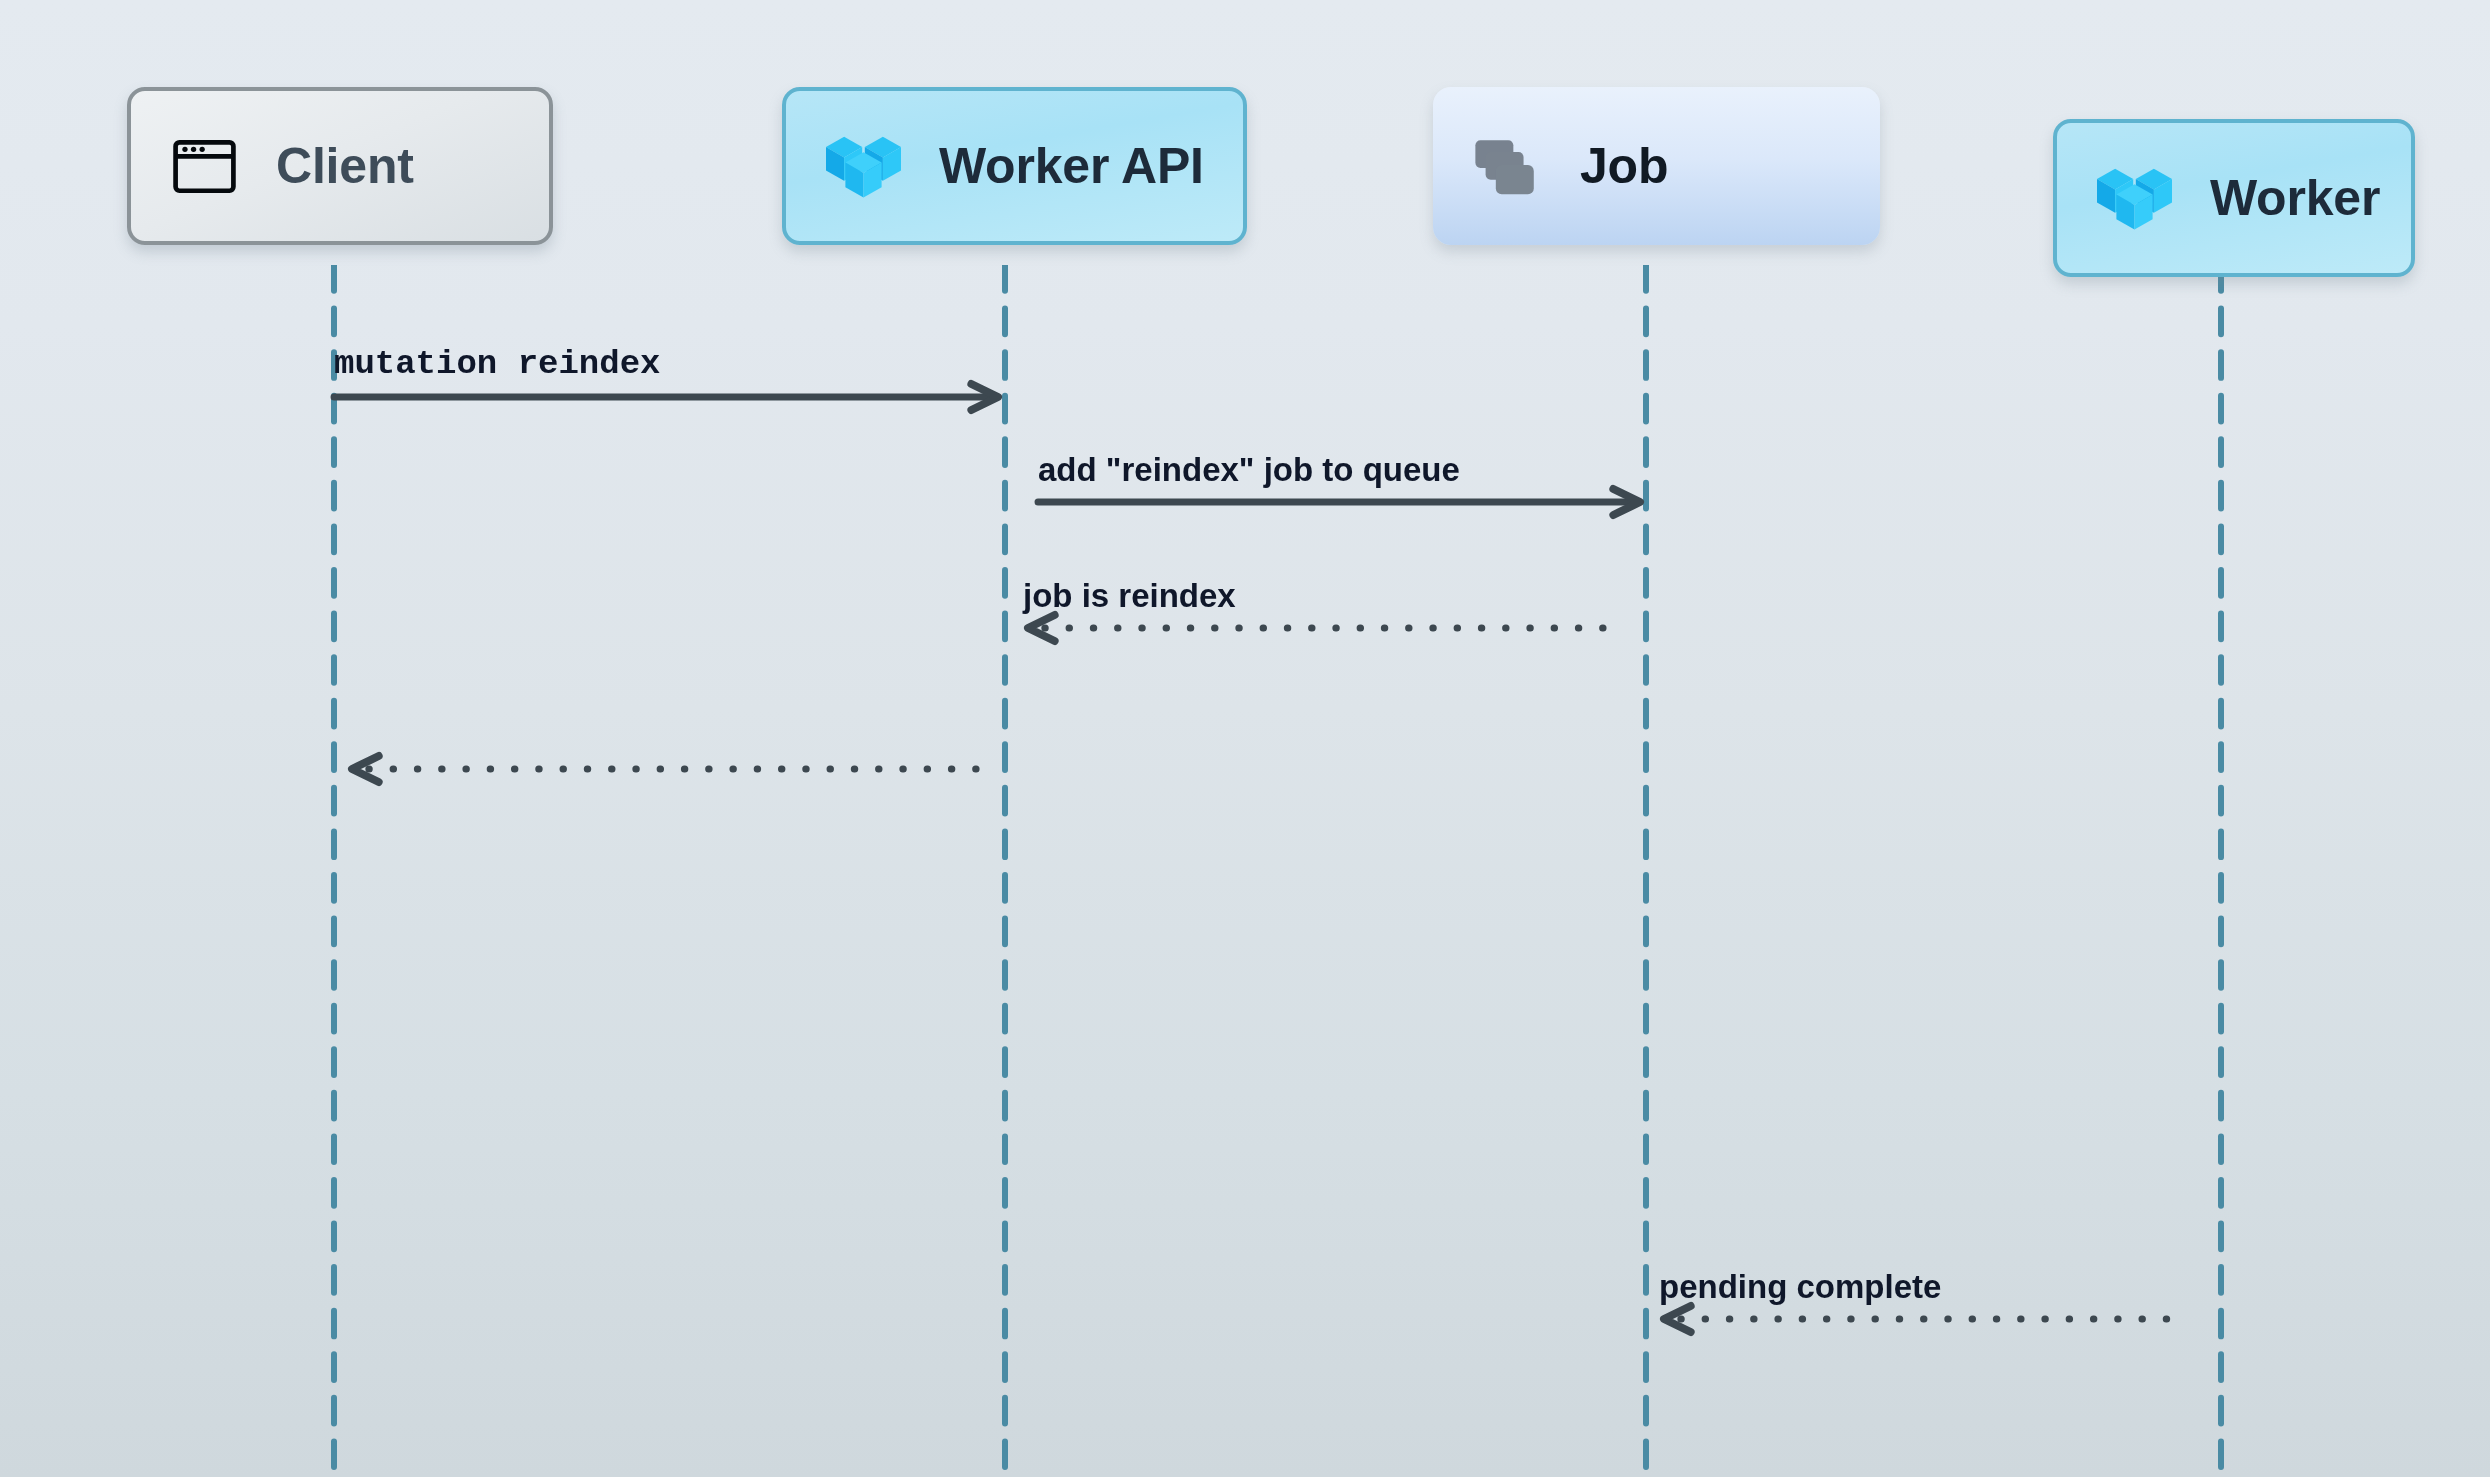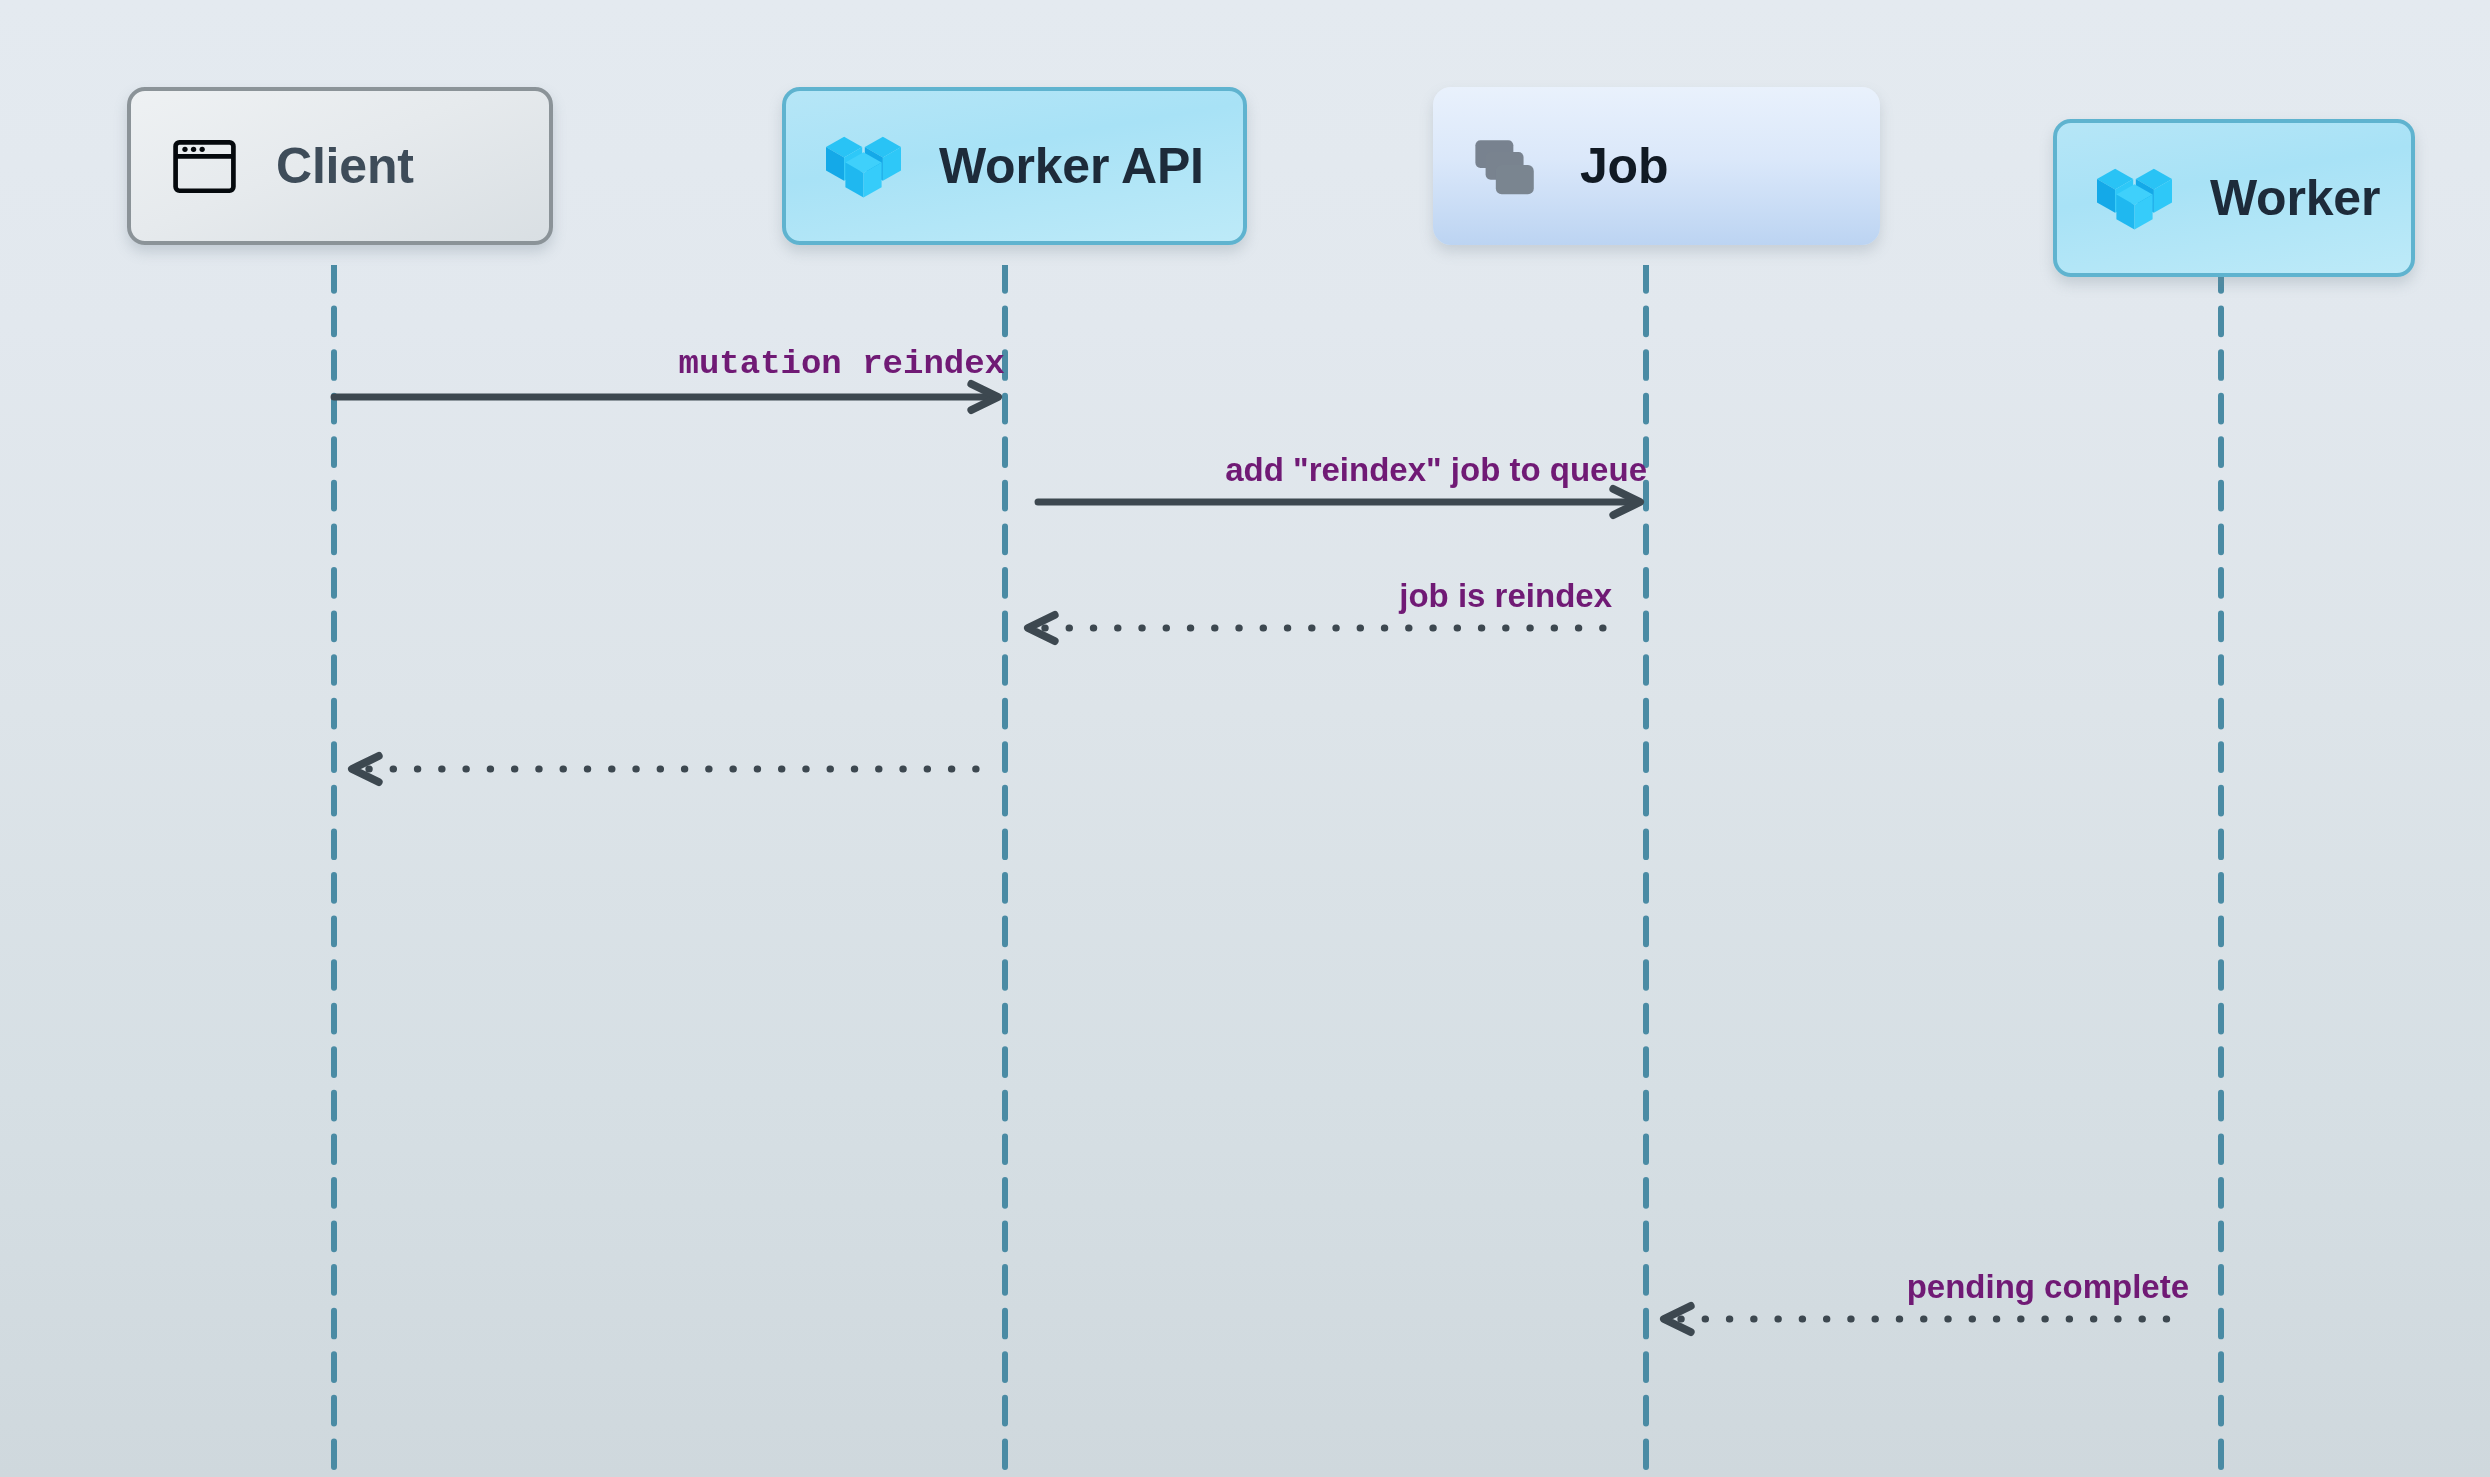--- a/index.html
+++ b/index.html
@@ -91,24 +91,24 @@
   
   .msg {
     position: absolute;
     height: 46px;
   }
   .msg-label {
     position: absolute;
     bottom: 30px;
     left: 0;
     width: 100%;
-    text-align: right;
+    text-align: left;
     font-size: 33px;
     font-weight: bold;
-    color: #701a75;
+    color: #0f172a;
     white-space: nowrap;
     line-height: 1;
   }
   .msg-label.mono {
     font-family: "Liberation Mono", "DejaVu Sans Mono", monospace;
     font-weight: bold;
     font-size: 34px;
     letter-spacing: 0px;
   }
   .msg-line {

